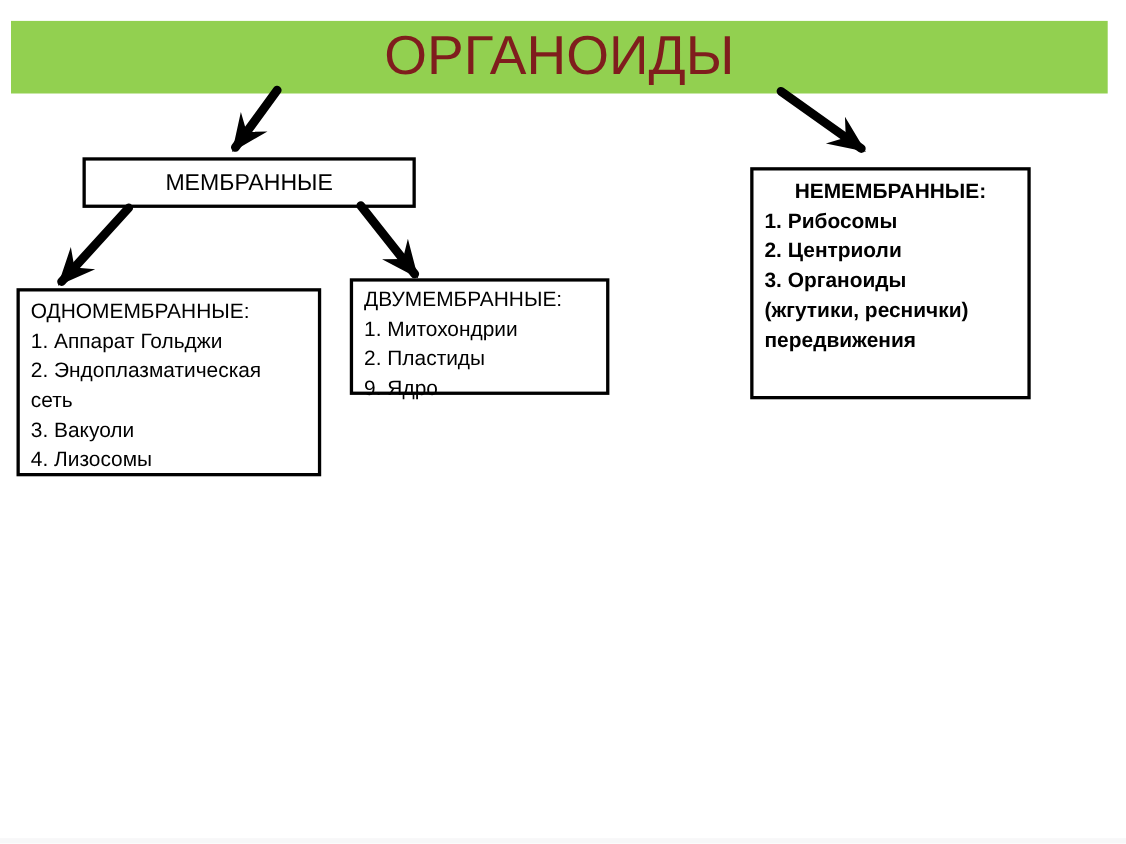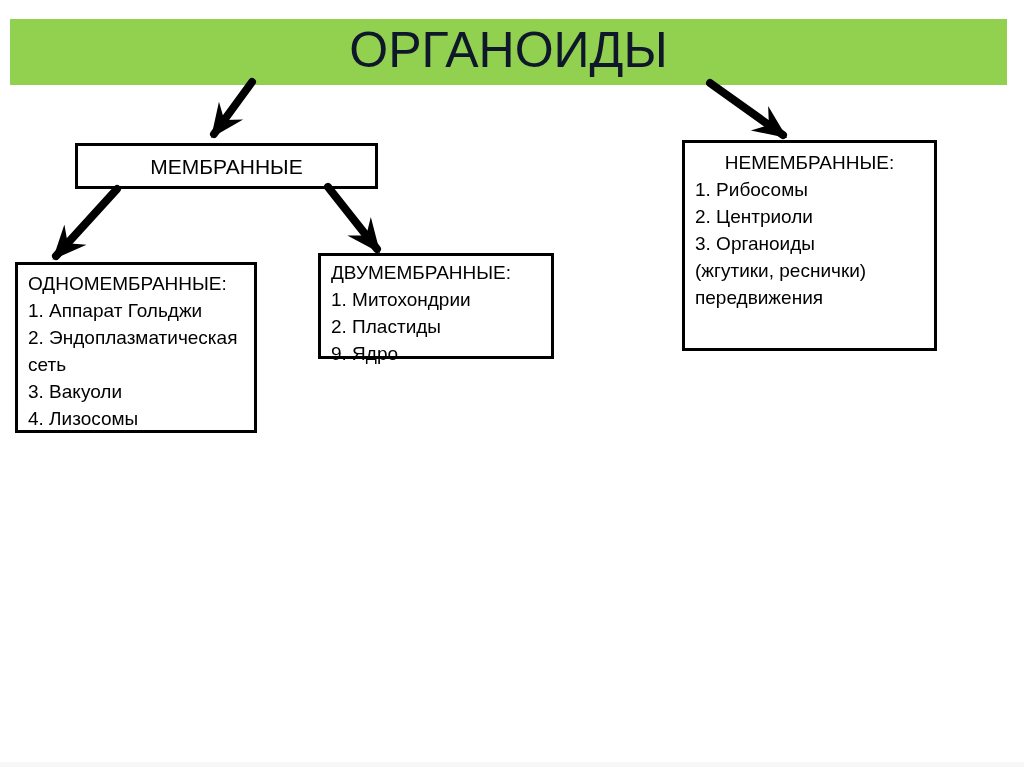--- a/index.html
+++ b/index.html
@@ -23,39 +23,39 @@
     display: flex;
     align-items: center;
     justify-content: center;
     padding-bottom: 4px;
     box-sizing: border-box;
   }
   .title-text {
     font-size: 50px;
     line-height: 1;
     letter-spacing: 0px;
-    color: #0f172a;
+    color: #7f1d1d;
     white-space: nowrap;
   }
   .node {
     position: absolute;
     background: #ffffff;
     border: 3px solid #000000;
     box-sizing: border-box;
     font-size: 19px;
     line-height: 27px;
   }
   .node-membrane {
     left: 75px; top: 143px; width: 303px; height: 46px;
     display: flex; align-items: center; justify-content: center;
     font-size: 21px;
   }
-  .node-single { left: 15px;  top: 262px; width: 242px; height: 171px; padding: 5px 10px; }
+  .node-single { left: 15px;  top: 262px; width: 277px; height: 171px; padding: 5px 10px; }
   .node-double { left: 318px; top: 253px; width: 236px; height: 106px; padding: 3px 10px; }
-  .node-non    { left: 682px; top: 140px; width: 255px; height: 211px; padding: 6px 10px; }
+  .node-non    { left: 682px; top: 152px; width: 255px; height: 211px; padding: 6px 10px; font-weight: bold; }
   .node .line { white-space: nowrap; }
   .node .line.centered { text-align: center; }
   .arrow-layer {
     position: absolute;
     left: 0; top: 0;
     width: 1024px; height: 767px;
     pointer-events: none;
   }
   .bottom-edge {
     position: absolute;

